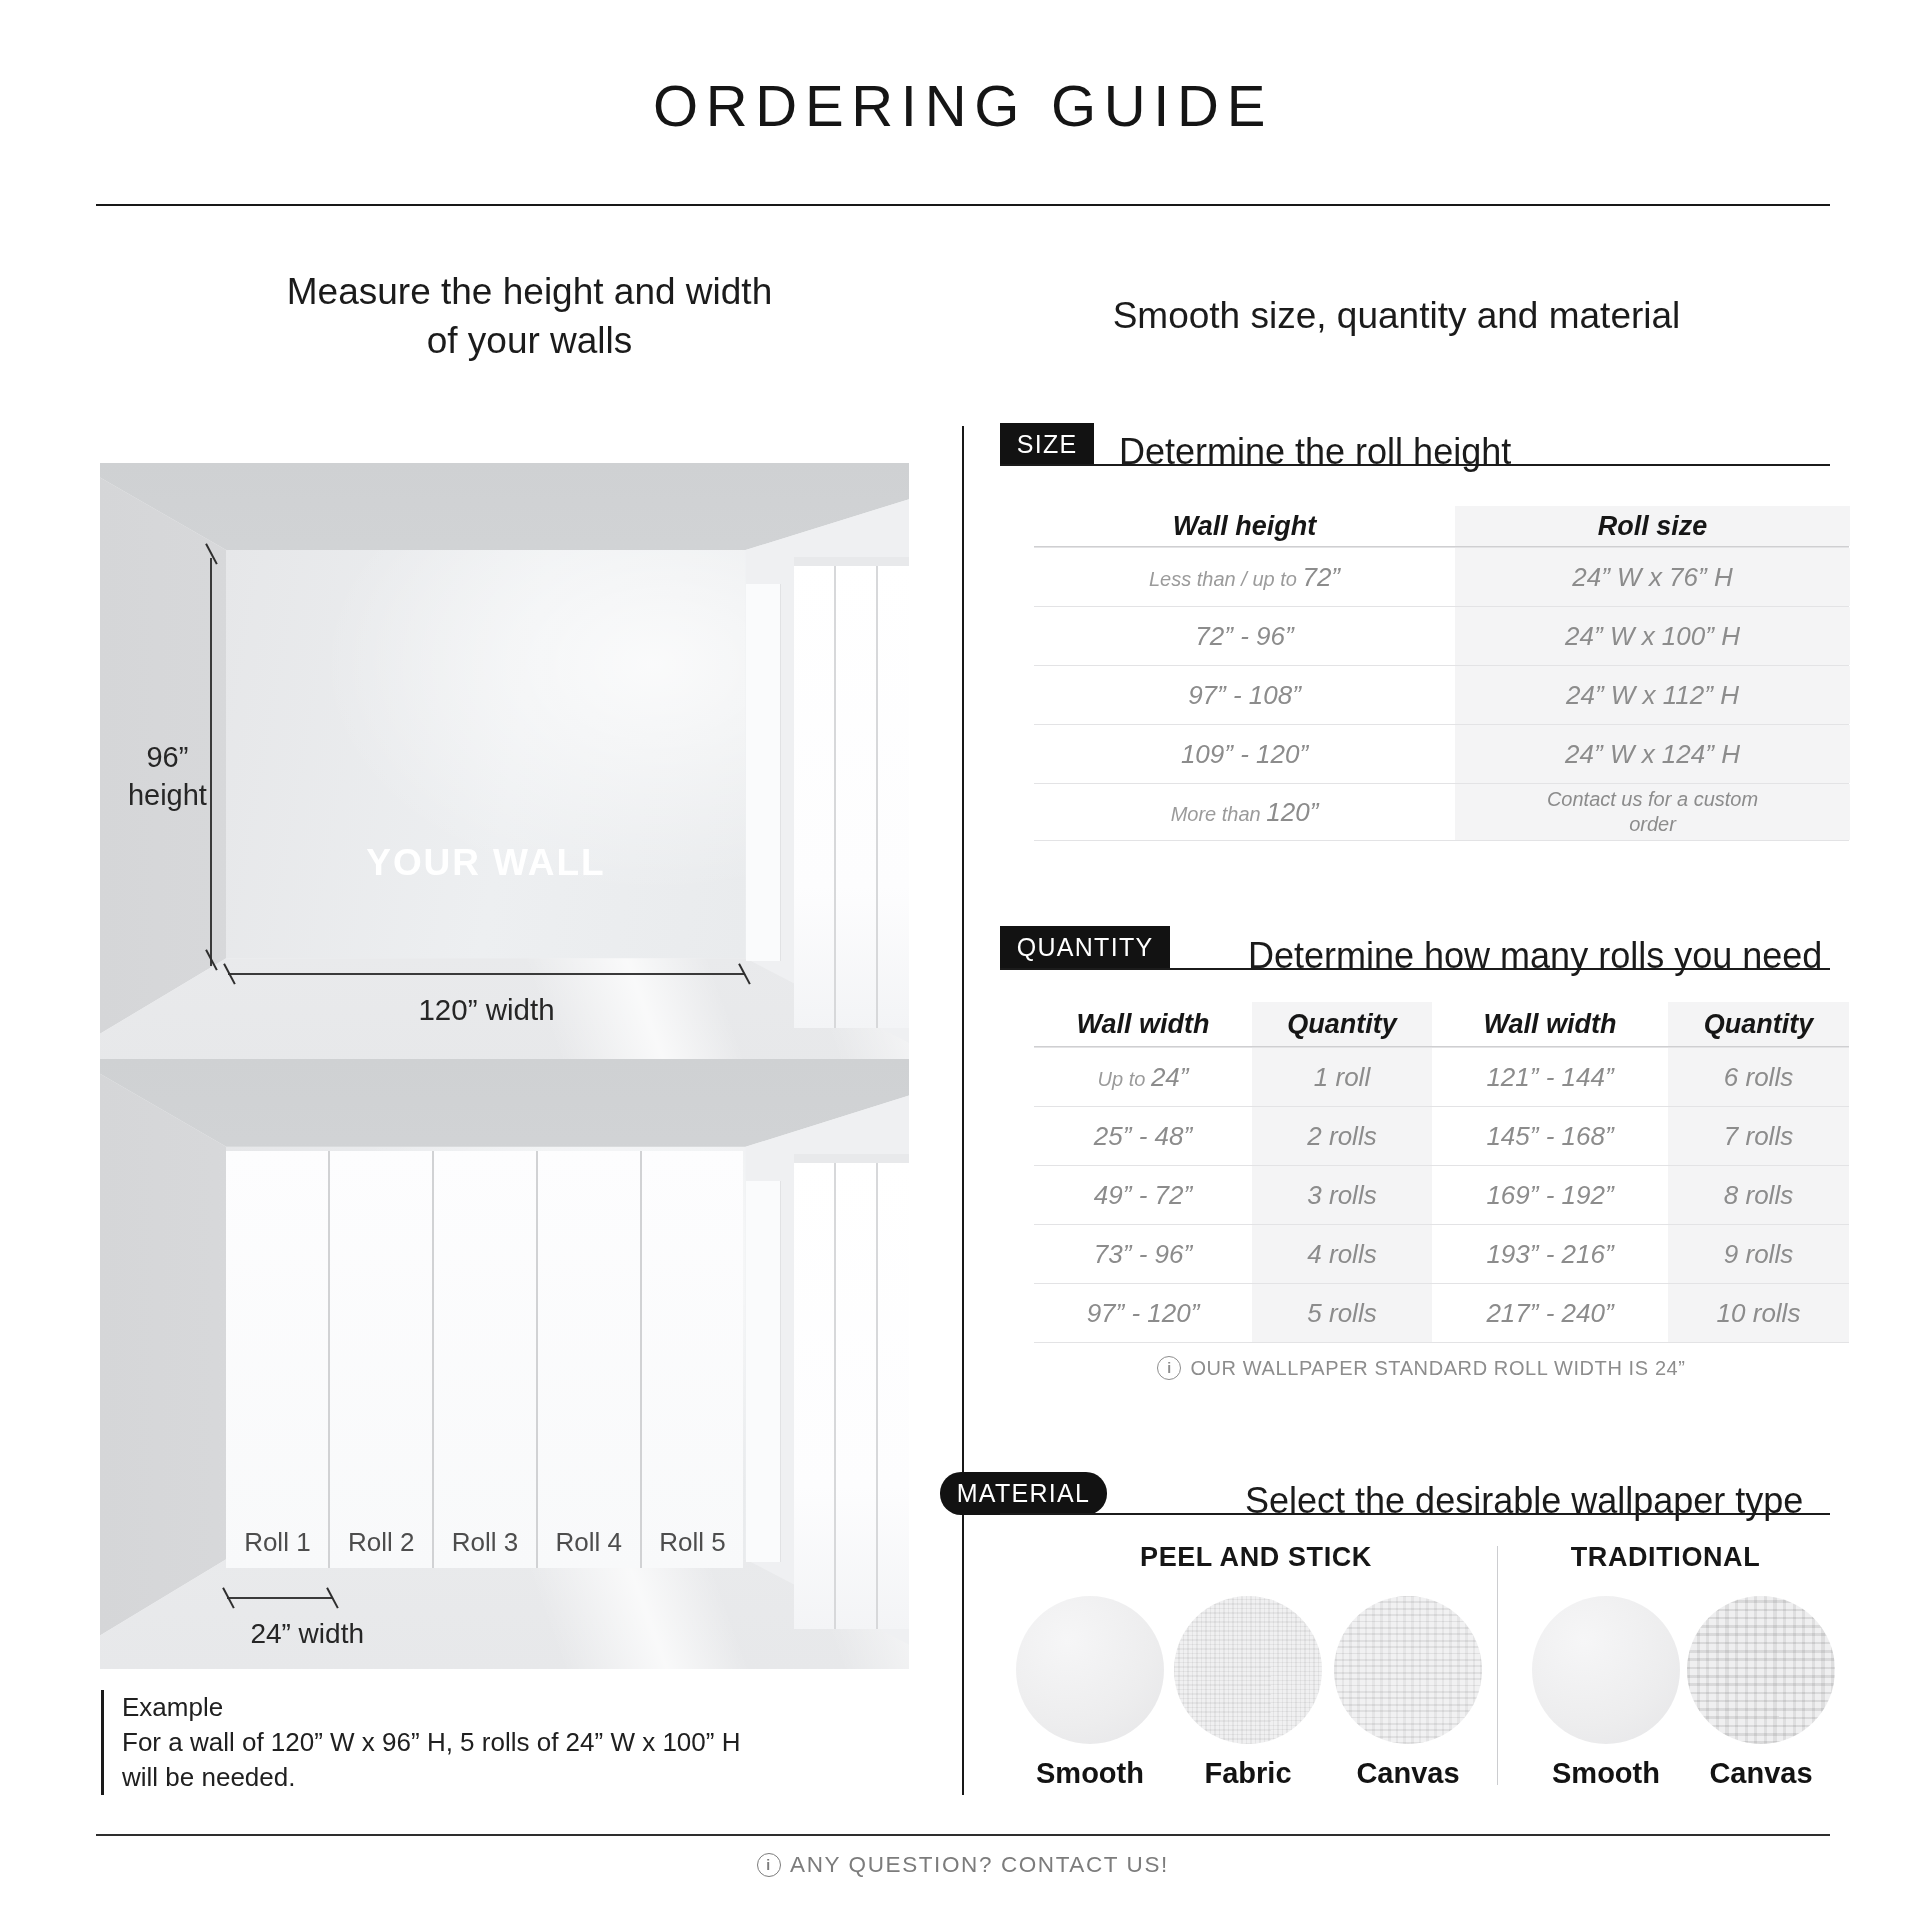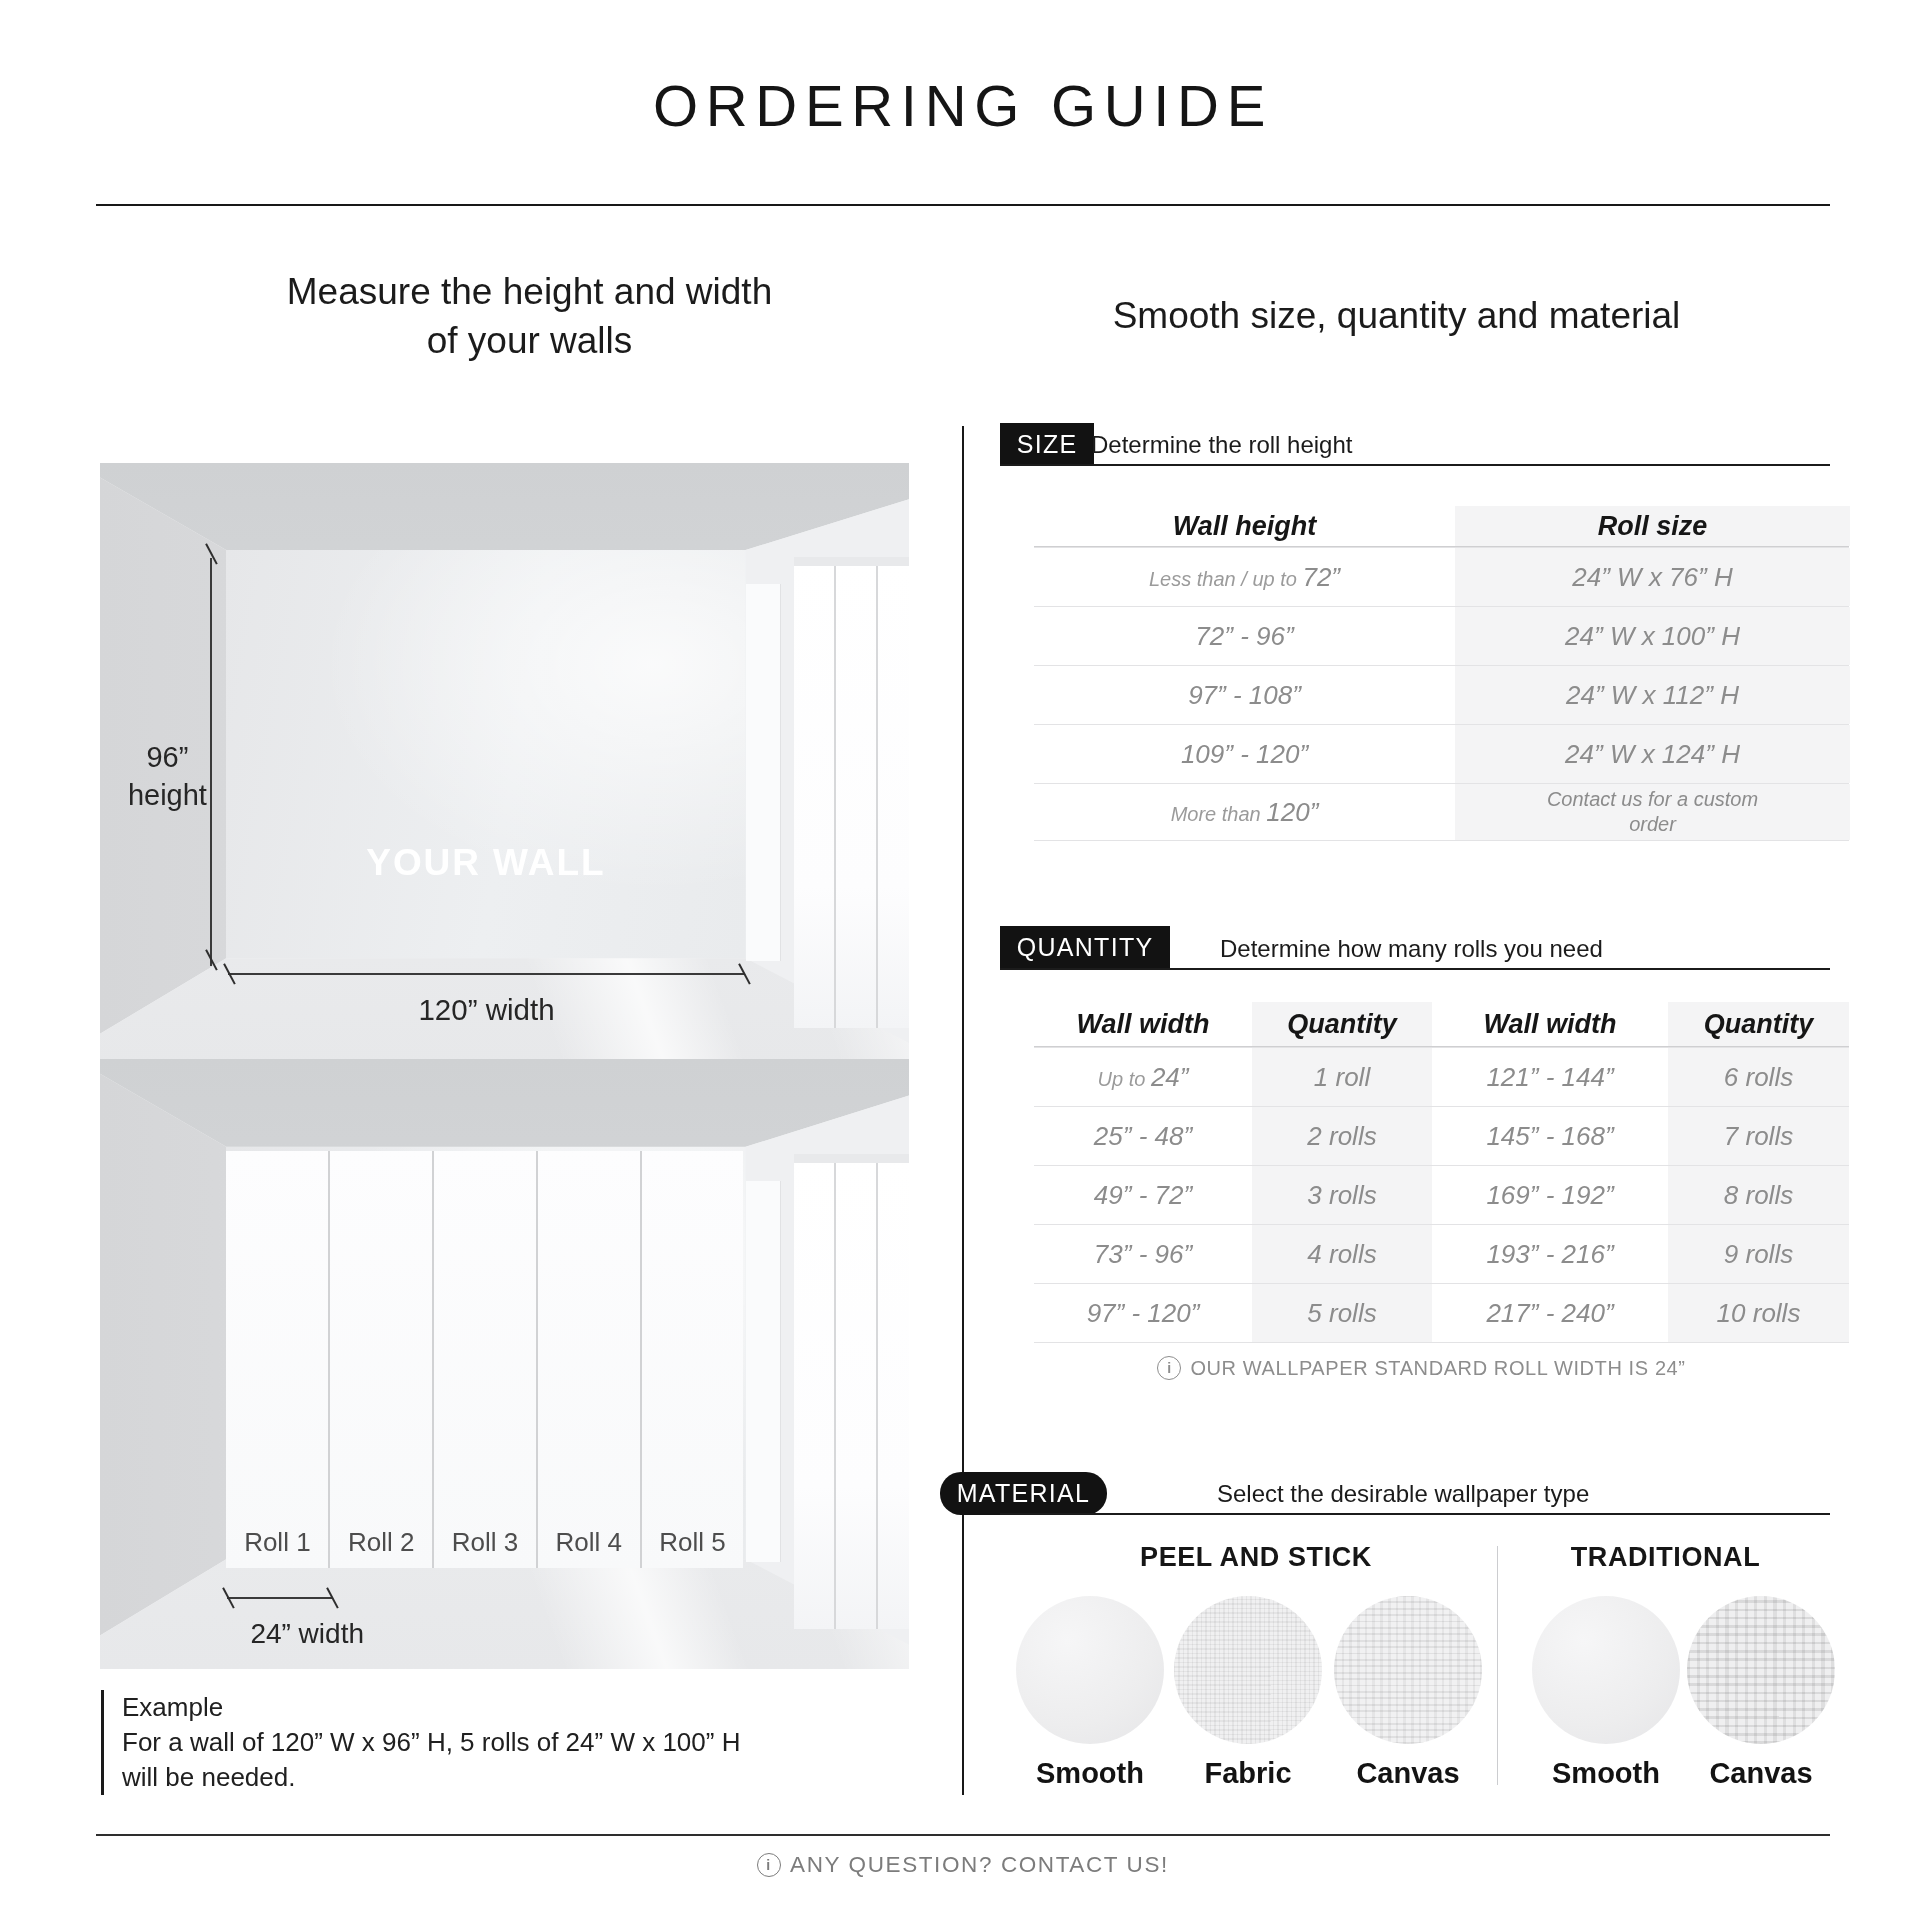--- a/index.html
+++ b/index.html
@@ -52,21 +52,21 @@
   .roll-label{position:absolute;bottom:10.3px;left:0;width:100%;text-align:center;
          font-size:26px;color:#4d4d4d;}
 
   
   .example{position:absolute;left:101px;top:1690px;width:835px;border-left:3.2px solid #1a1a1a;
            padding-left:18px;font-size:26px;line-height:1.35;color:#202020;}
 
   
   .badge{position:absolute;height:43px;line-height:43px;background:#121212;color:#ffffff;
          font-size:25px;letter-spacing:1.3px;padding:0 16.7px;font-weight:400;}
-  .sec-heading{position:absolute;font-size:24px;color:#1b1b1b;}
+  .sec-heading{position:absolute;font-size:36px;color:#1b1b1b;margin-left:28px;}
   .sec-rule{position:absolute;height:1.9px;width:830px;left:1000px;background:#1b1b1b;}
 
   .tbl{position:absolute;left:1034px;width:815px;border-bottom:1.3px solid #e3e3e5;font-style:italic;}
   .trow{display:grid;}
   .trow + .trow{border-top:1.3px solid #e3e3e5;}
   .trow.head{border-bottom:1.3px solid #cfcfd1;}
   .size-cols{grid-template-columns:421px 395px;}
   .qty-cols{grid-template-columns:218px 180px 236px 181px;}
   .size-tbl{top:506px;}
   .size-tbl .trow{height:58px;}

